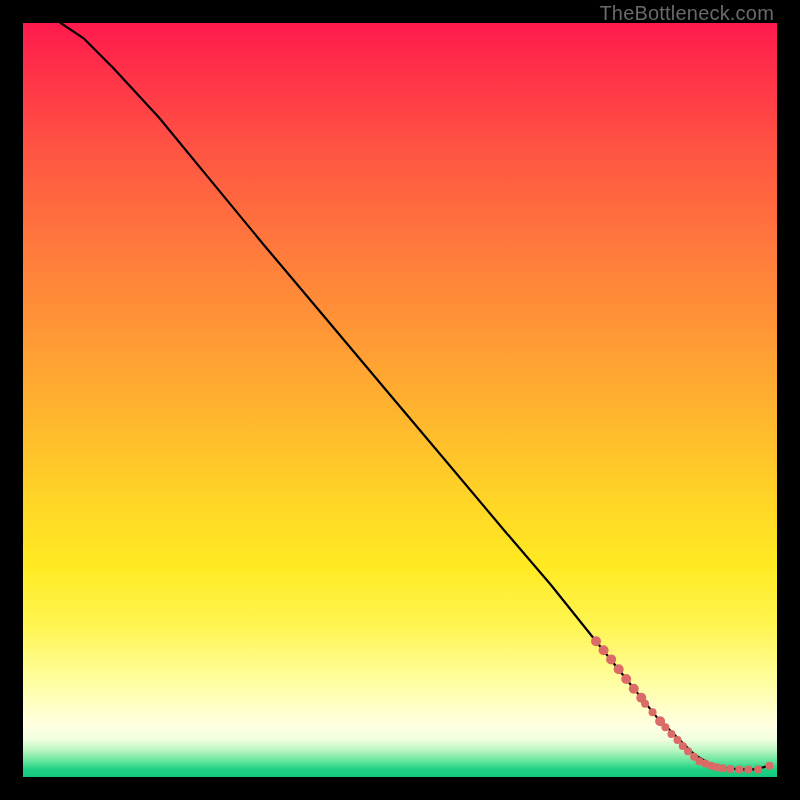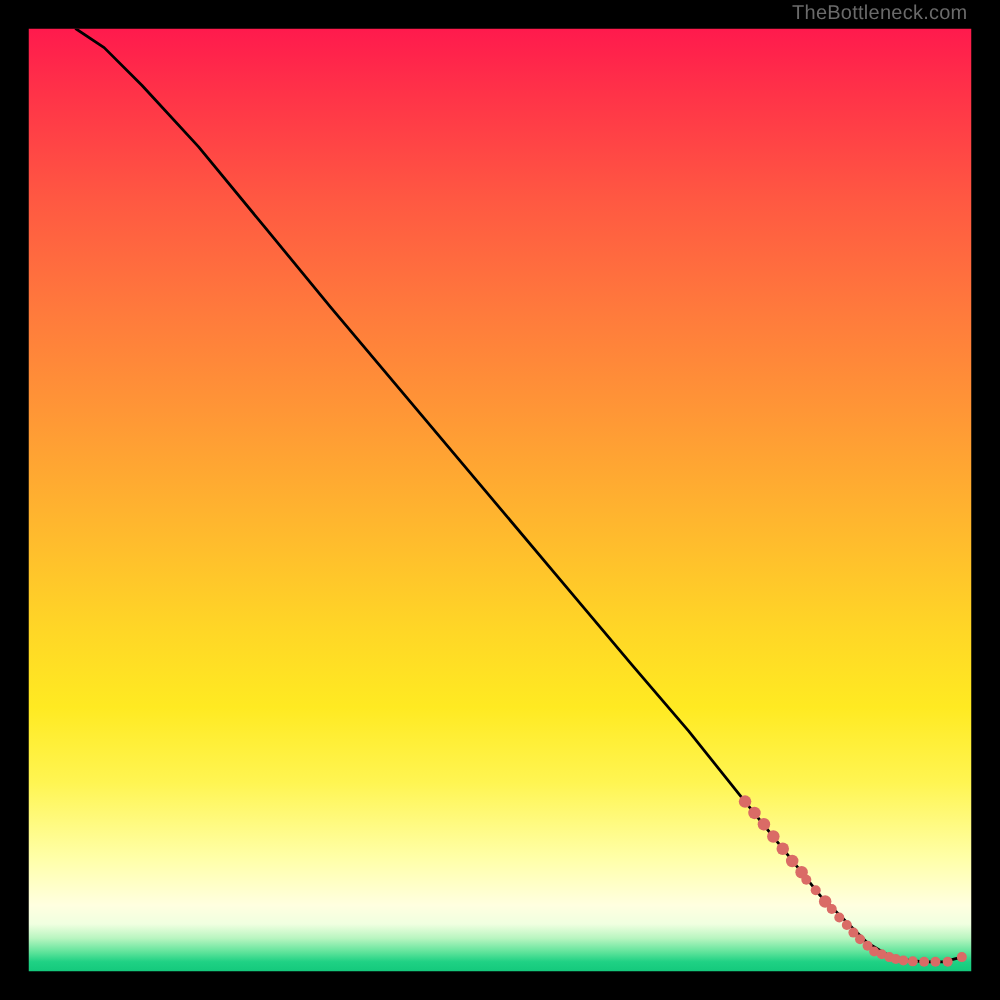--- a/index.html
+++ b/index.html
@@ -44,21 +44,21 @@
       #5de39a 98%,
       #1fd184 99%,
       #14c97c 100%
     );
   }
   .watermark {
     position: absolute;
     top: 2px;
     right: 26px;
     color: #6a6a6a;
-    font-size: 16px;
+    font-size: 20px;
     font-weight: 500;
     letter-spacing: 0.2px;
     z-index: 5;
     user-select: none;
   }
   svg.overlay {
     position: absolute;
     left: 0;
     top: 0;
     width: 754px;

